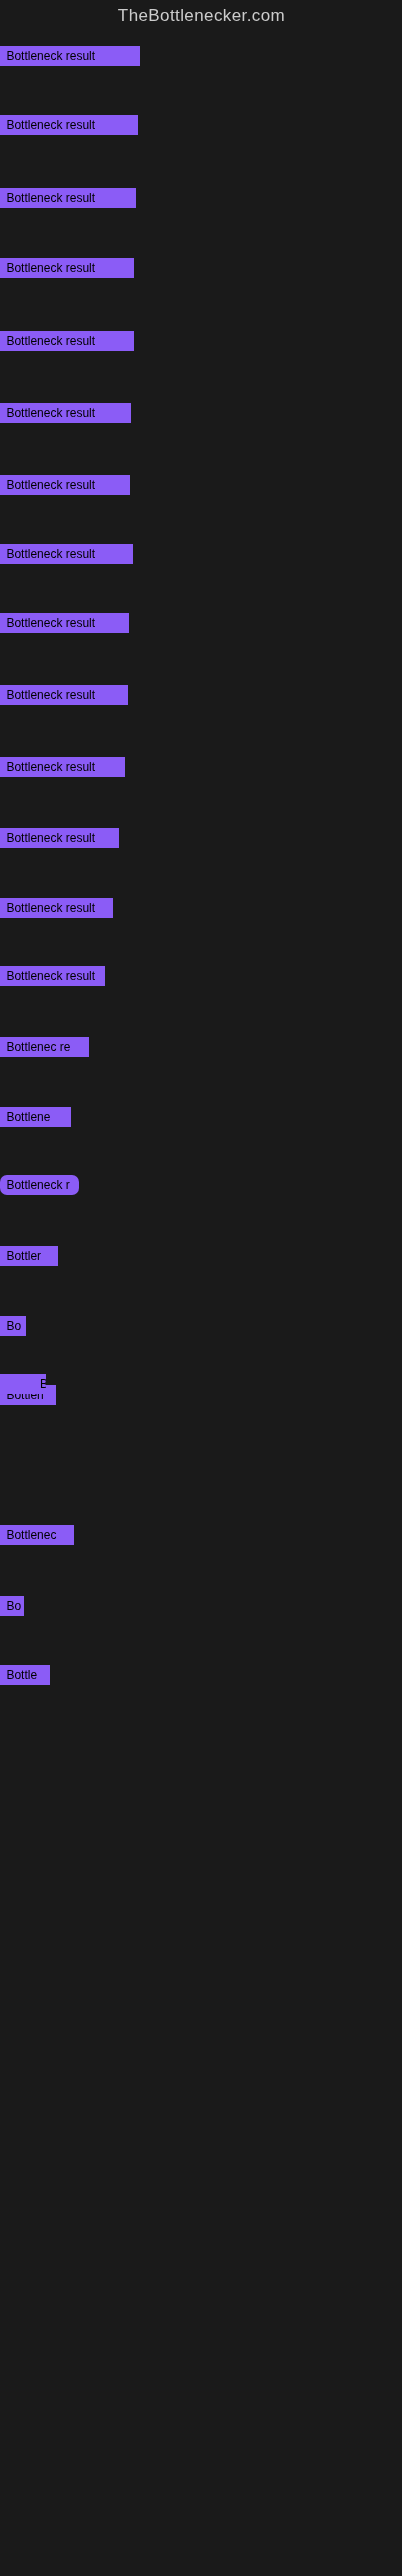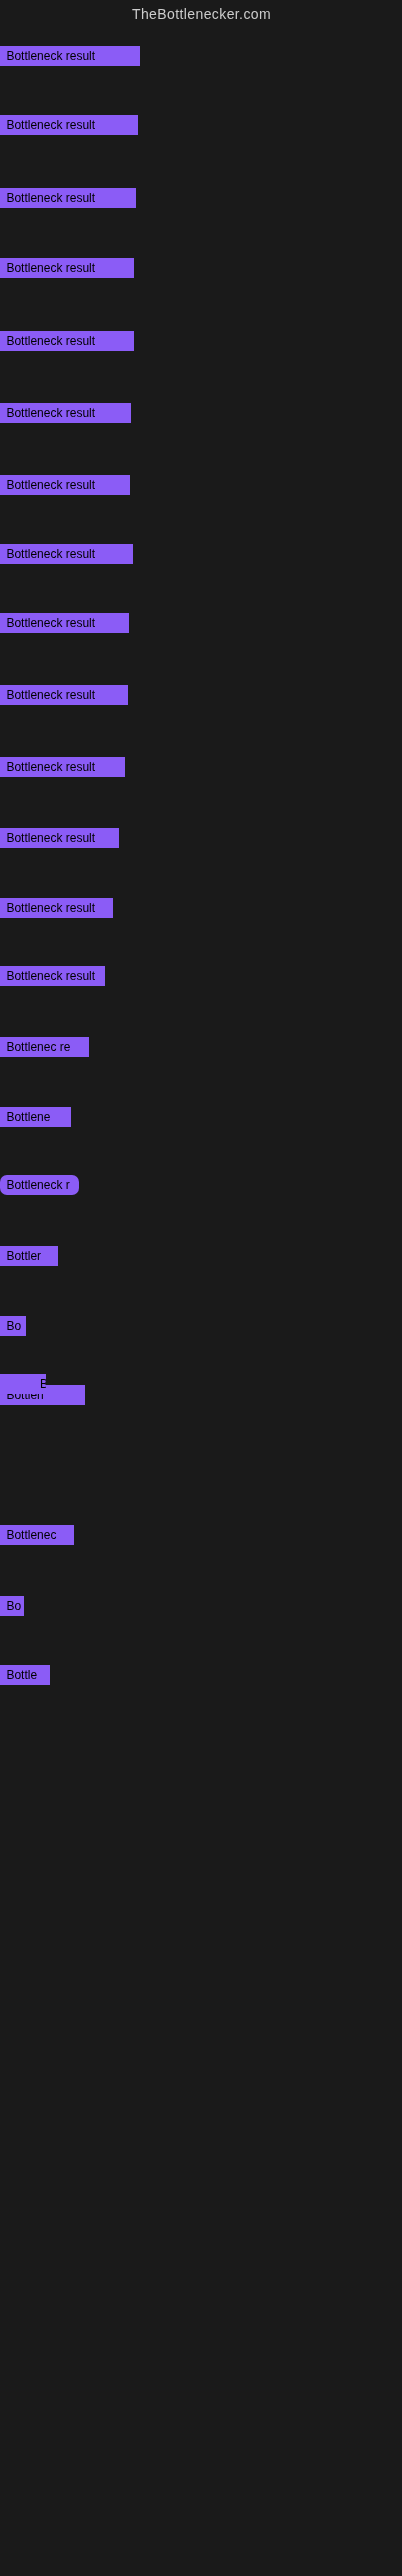--- a/index.html
+++ b/index.html
@@ -12,21 +12,21 @@
       width: 403px;
       min-height: 2576px;
       background-color: #1a1a1a;
       font-family: Arial, sans-serif;
       position: relative;
     }
 
     .site-title {
       text-align: center;
       color: #cccccc;
-      font-size: 14px;
+      font-size: 17px;
       padding: 6.4px 0;
       letter-spacing: 0.4px;
     }
 
     .bottleneck-item {
       position: absolute;
       left: 0;
       background-color: #8b5cf6;
       color: #000000;
       font-size: 12px;
@@ -55,19 +55,19 @@
     <div class="bottleneck-item" style="top: 685px; width: 128px;">Bottleneck result</div>
     <div class="bottleneck-item" style="top: 757px; width: 125px;">Bottleneck result</div>
     <div class="bottleneck-item" style="top: 828px; width: 119px;">Bottleneck result</div>
     <div class="bottleneck-item" style="top: 898px; width: 113px;">Bottleneck result</div>
     <div class="bottleneck-item" style="top: 966px; width: 105px;">Bottleneck result</div>
     <div class="bottleneck-item" style="top: 1037px; width: 89px;">Bottlenec re</div>
     <div class="bottleneck-item" style="top: 1107px; width: 71px;">Bottlene</div>
     <div class="bottleneck-item" style="top: 1175px; width: 79px; border-radius: 7px;">Bottleneck r</div>
     <div class="bottleneck-item" style="top: 1246px; width: 58px;">Bottler</div>
     <div class="bottleneck-item" style="top: 1316px; width: 26px;">Bo</div>
-    <div class="bottleneck-item" style="top: 1385px; width: 85px;">Bottlen</div>
+    <div class="bottleneck-item" style="top: 1385px; width: 56px;">Bottlen</div>
     <div class="bottleneck-item" style="top: 1374px; width: 44px; padding-left: 40px;">Botte</div>
     <div class="bottleneck-item" style="top: 1525px; width: 74px;">Bottlenec</div>
     <div class="bottleneck-item" style="top: 1596px; width: 24px;">Bo</div>
     <div class="bottleneck-item" style="top: 1665px; width: 50px;">Bottle</div>
   </div>
 
 
 </body></html>

